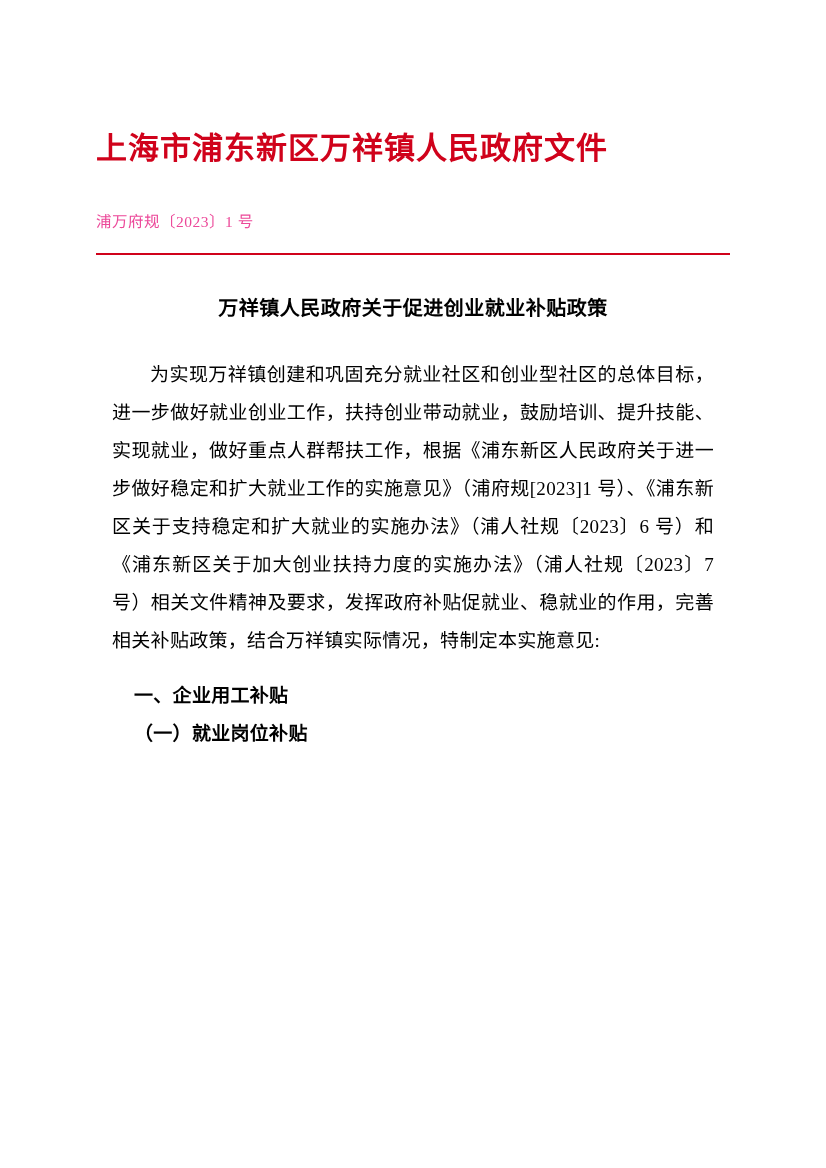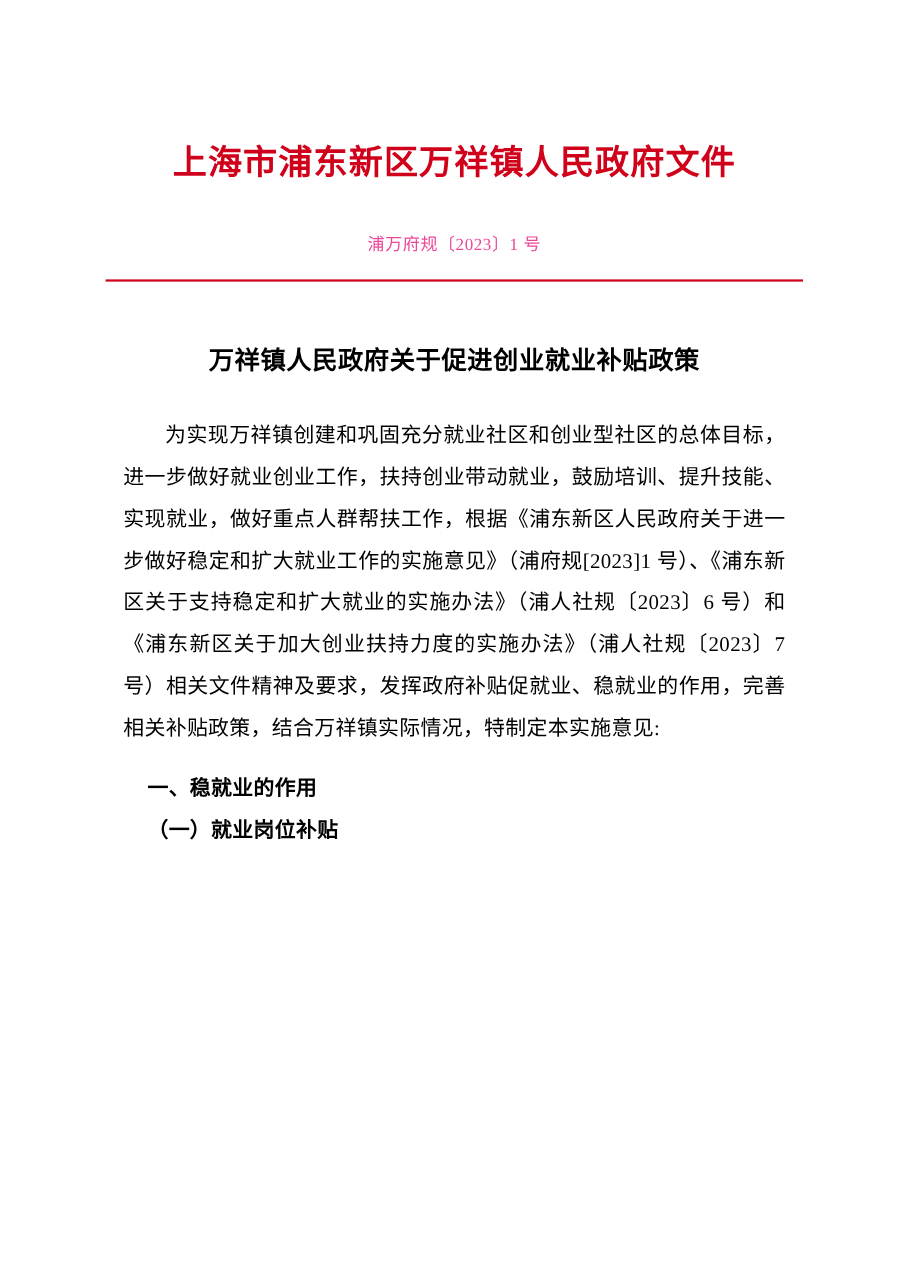--- a/index.html
+++ b/index.html
@@ -15,21 +15,21 @@
     overflow: hidden;
   }
   .page {
     position: relative;
     width: 826px;
     height: 1168px;
     box-sizing: border-box;
     padding: 0 96px;
   }
   .doc-header {
-    text-align: center;
+    text-align: left;
     padding-top: 130px;
   }
   .doc-org-title {
     color: #d0021b;
     font-weight: bold;
     font-size: 31px;
     letter-spacing: 1px;
     line-height: 1.2;
     font-family: "DejaVu Serif", "Liberation Serif", serif;
   }
@@ -40,24 +40,24 @@
     letter-spacing: 0.5px;
     font-family: "Liberation Serif", "DejaVu Serif", serif;
   }
   .red-rule {
     margin-top: 22px;
     height: 2px;
     background: #d0021b;
     width: 100%;
   }
   .doc-title {
-    margin-top: 52px;
+    margin-top: 36px;
     text-align: center;
     font-weight: bold;
-    font-size: 23px;
+    font-size: 20px;
     line-height: 1.75;
     letter-spacing: 0.5px;
     font-family: "DejaVu Serif", "Liberation Serif", serif;
   }
   .doc-title .line {
     display: block;
   }
   .body-text {
     margin-top: 30px;
     font-size: 19px;
@@ -97,17 +97,17 @@
   </div>
 
   <div class="red-rule"></div>
 
   <div class="doc-title">
     <span class="line">万祥镇人民政府关于促进创业就业补贴政策</span>
   </div>
 
   <div class="body-text">
     <p class="para">为实现万祥镇创建和巩固充分就业社区和创业型社区的总体目标，进一步做好就业创业工作，扶持创业带动就业，鼓励培训、提升技能、实现就业，做好重点人群帮扶工作，根据《浦东新区人民政府关于进一步做好稳定和扩大就业工作的实施意见》（浦府规[2023]1 号）、《浦东新区关于支持稳定和扩大就业的实施办法》（浦人社规〔2023〕6 号）和《浦东新区关于加大创业扶持力度的实施办法》（浦人社规〔2023〕7 号）相关文件精神及要求，发挥政府补贴促就业、稳就业的作用，完善相关补贴政策，结合万祥镇实际情况，特制定本实施意见:</p>
-    <p class="heading-1">一、稳就业的作用</p>
+    <p class="heading-1">一、企业用工补贴</p>
     <p class="heading-2">（一）就业岗位补贴</p>
   </div>
 
 </div>
 
 </body></html>

